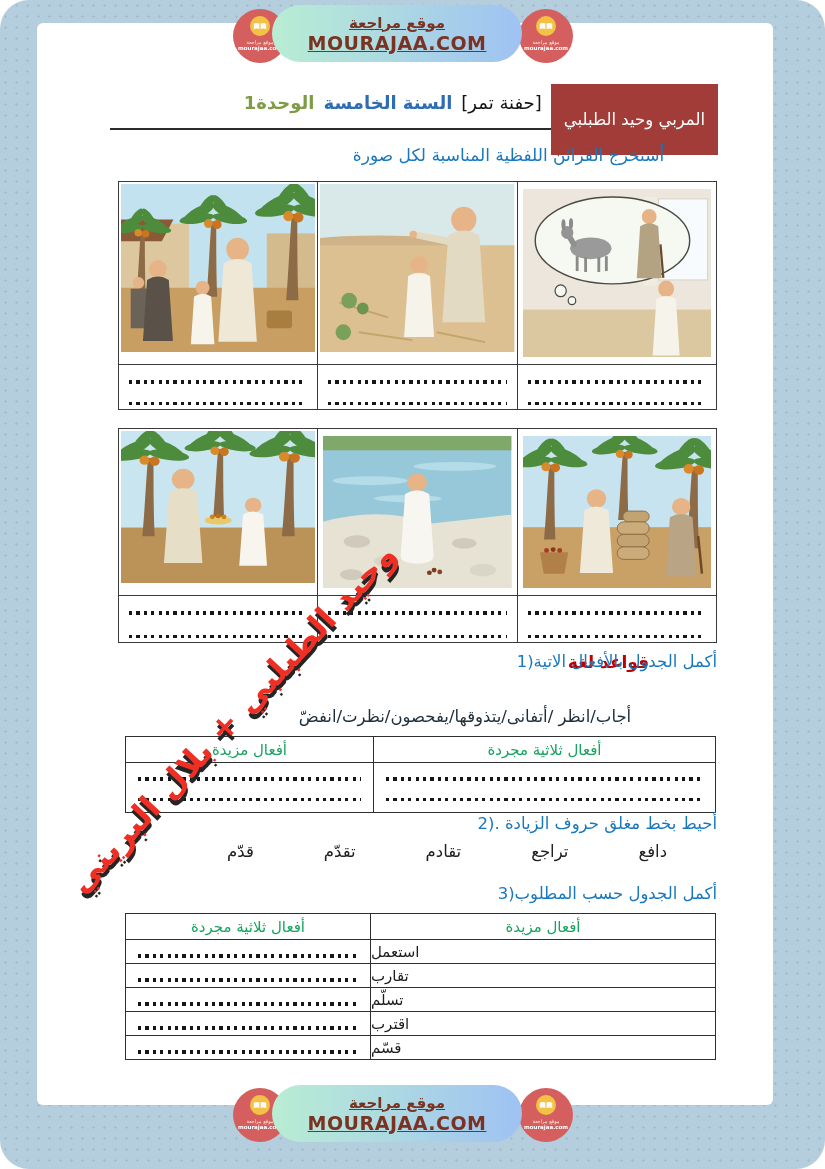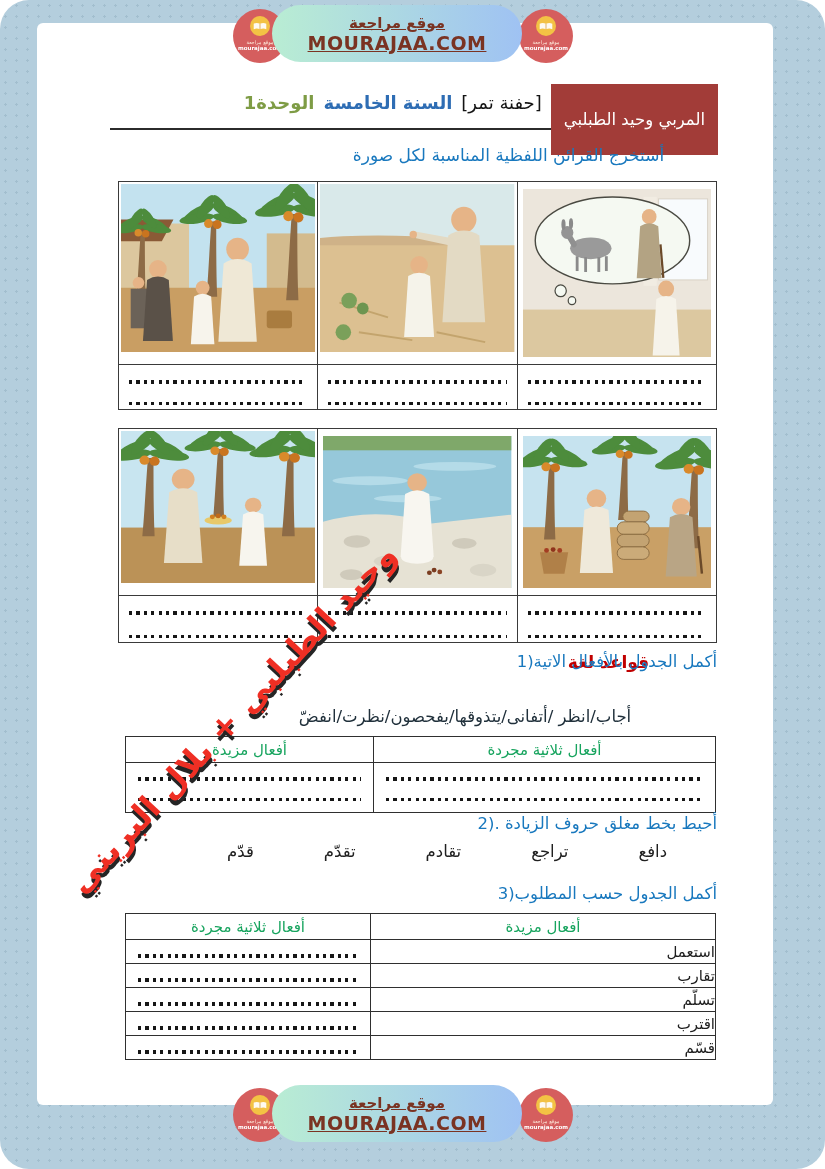--- a/index.html
+++ b/index.html
@@ -55,21 +55,21 @@
     color:#20303b;font-size:16.5px}
   .words-row{position:absolute;left:227px;top:842px;width:440px;display:flex;direction:rtl;
     justify-content:space-between;color:#202020;font-size:16.5px}
 
   .gtable{position:absolute;left:125px;width:590px;border-collapse:collapse;table-layout:fixed;background:#fff}
   .gtable th,.gtable td{border:1.4px solid #2f2f2f}
   .gtable th{color:#17a45e;font-size:15px;font-weight:normal;height:26px;text-align:center}
   .gtable .fillcell{height:50px;padding:2px 10px;vertical-align:top}
   .gtable .fillcell .dotline{margin:12px 2px 0}
   .g2row td{height:24px}
-  .g2word{text-align:right;color:#1d1d1d;font-size:15px}
+  .g2word{text-align:left;color:#1d1d1d;font-size:15px}
   .g2dots{padding:0 10px}
   .g2dots .dotline{margin:9px 2px 0}
 
   .watermark{position:absolute;left:20px;top:690px;width:440px;text-align:center;direction:rtl;
     transform:rotate(-47deg);color:#ef2f24;font-size:33px;font-weight:bold;white-space:nowrap;
     text-shadow:-3px 4px 0 #252525;z-index:6;pointer-events:none}
 </style>
 </head>
 <body>
 

